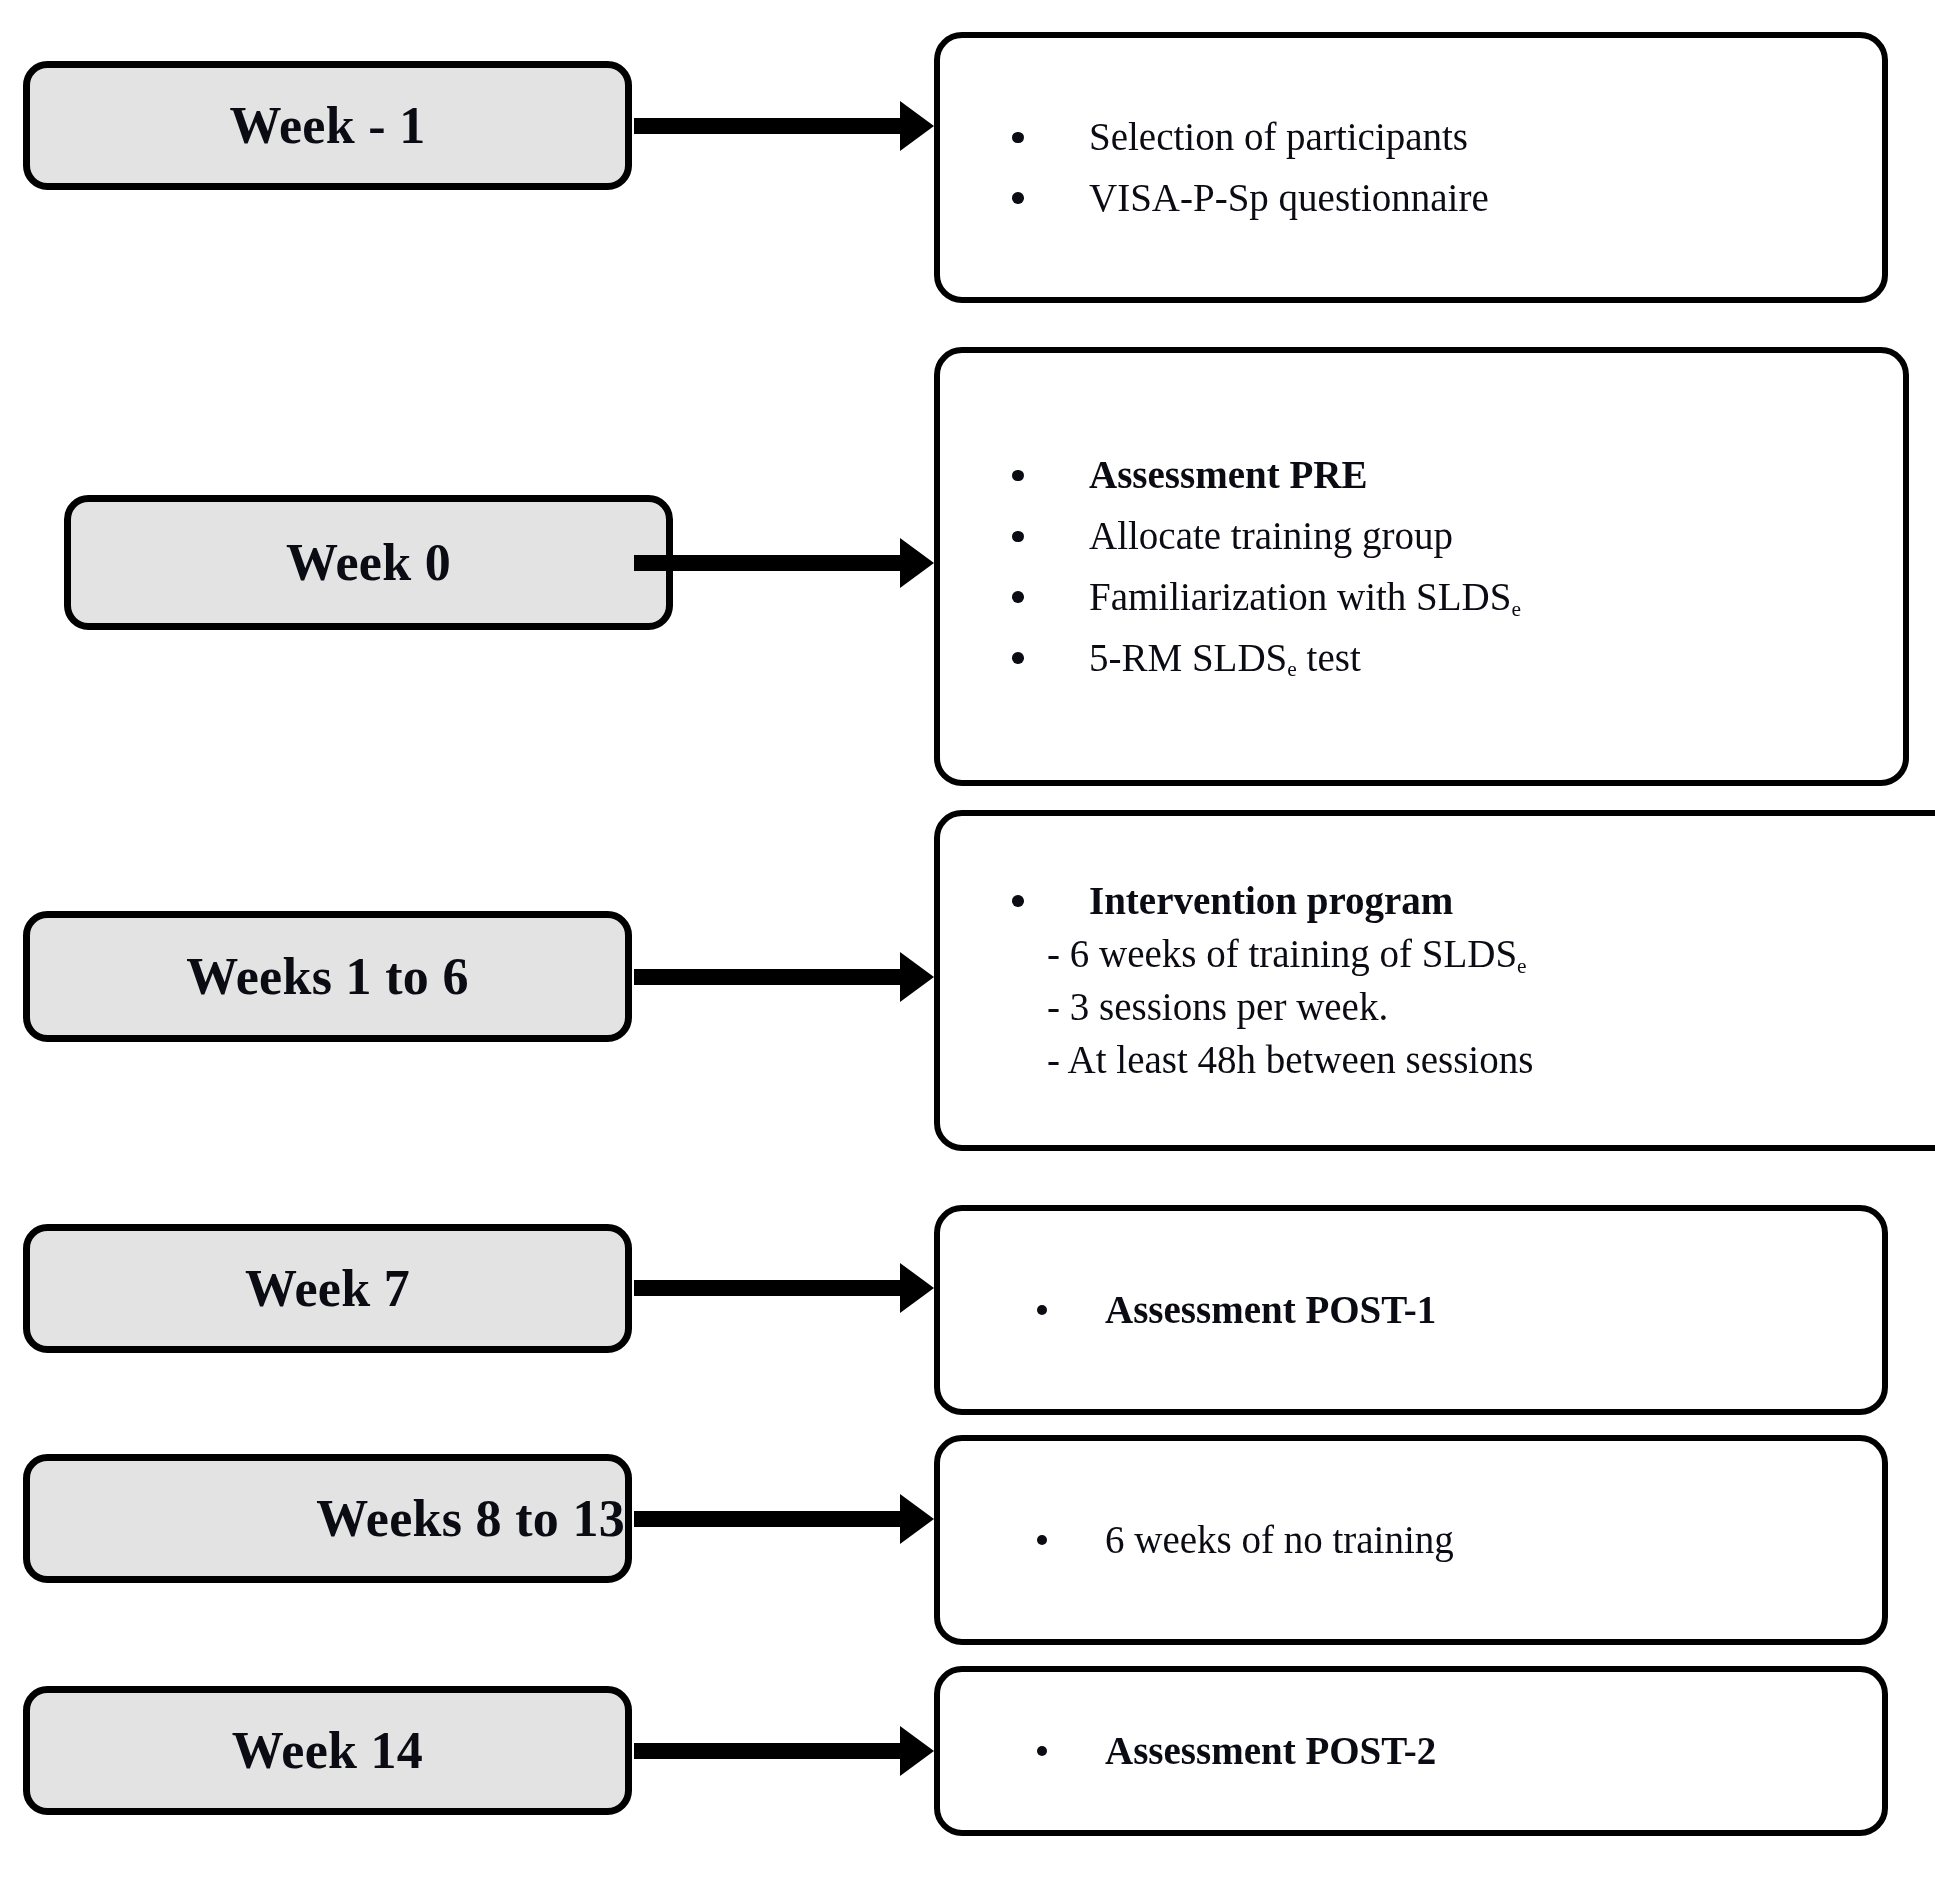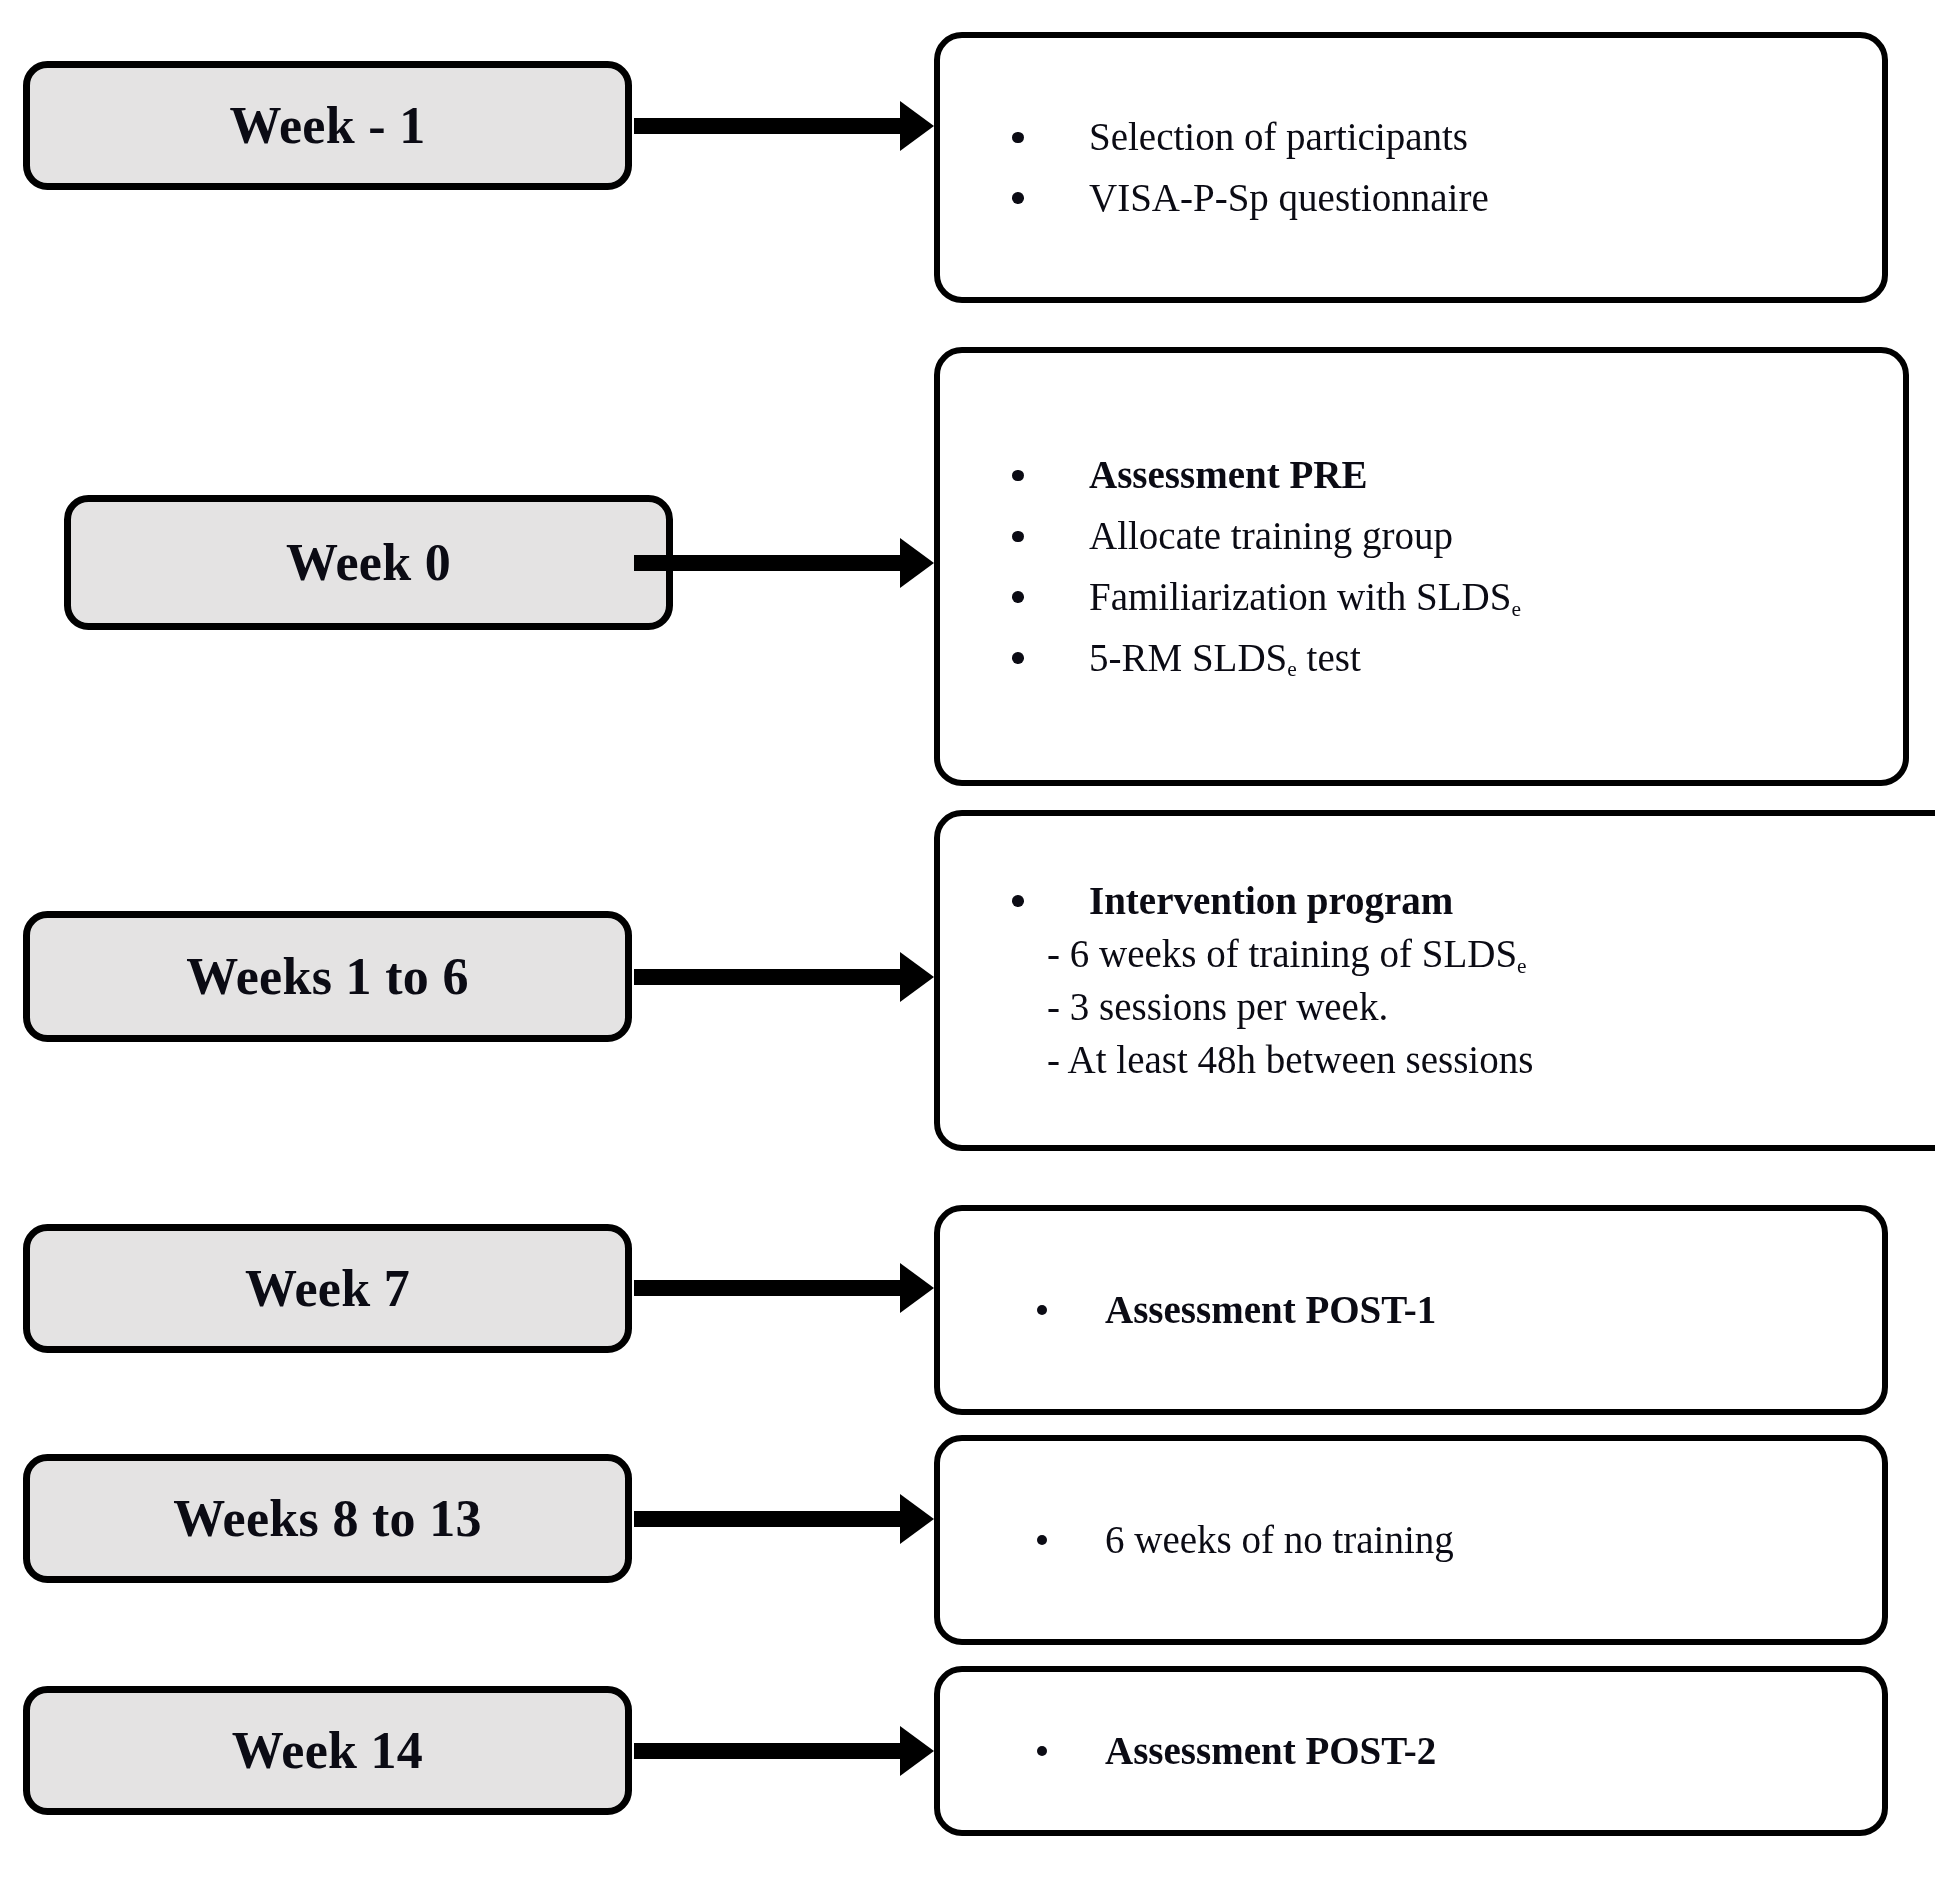--- a/index.html
+++ b/index.html
@@ -204,21 +204,21 @@
   <div class="arrow" style="left:634px; top:1280px; width:268px;"></div>
 
   <div class="box detail-box" style="left:934px; top:1205px; width:954px; height:210px;">
     <ul class="bullets">
       <li class="bulleted center-single strong">
         <span>Assessment POST-1</span>
       </li>
     </ul>
   </div>
 
-  <div class="box week-box" style="left:23px; top:1454px; width:609px; height:129px;">
+  <div class="box week-box" style="left:23px; top:1454px; width:609px; height:129px;justify-content:flex-end;">
     <span class="week-label">Weeks 8 to 13</span>
   </div>
 
   <div class="arrow" style="left:634px; top:1511px; width:268px;"></div>
 
   <div class="box detail-box" style="left:934px; top:1435px; width:954px; height:210px;">
     <ul class="bullets">
       <li class="bulleted center-single">
         <span>6 weeks of no training</span>
       </li>

